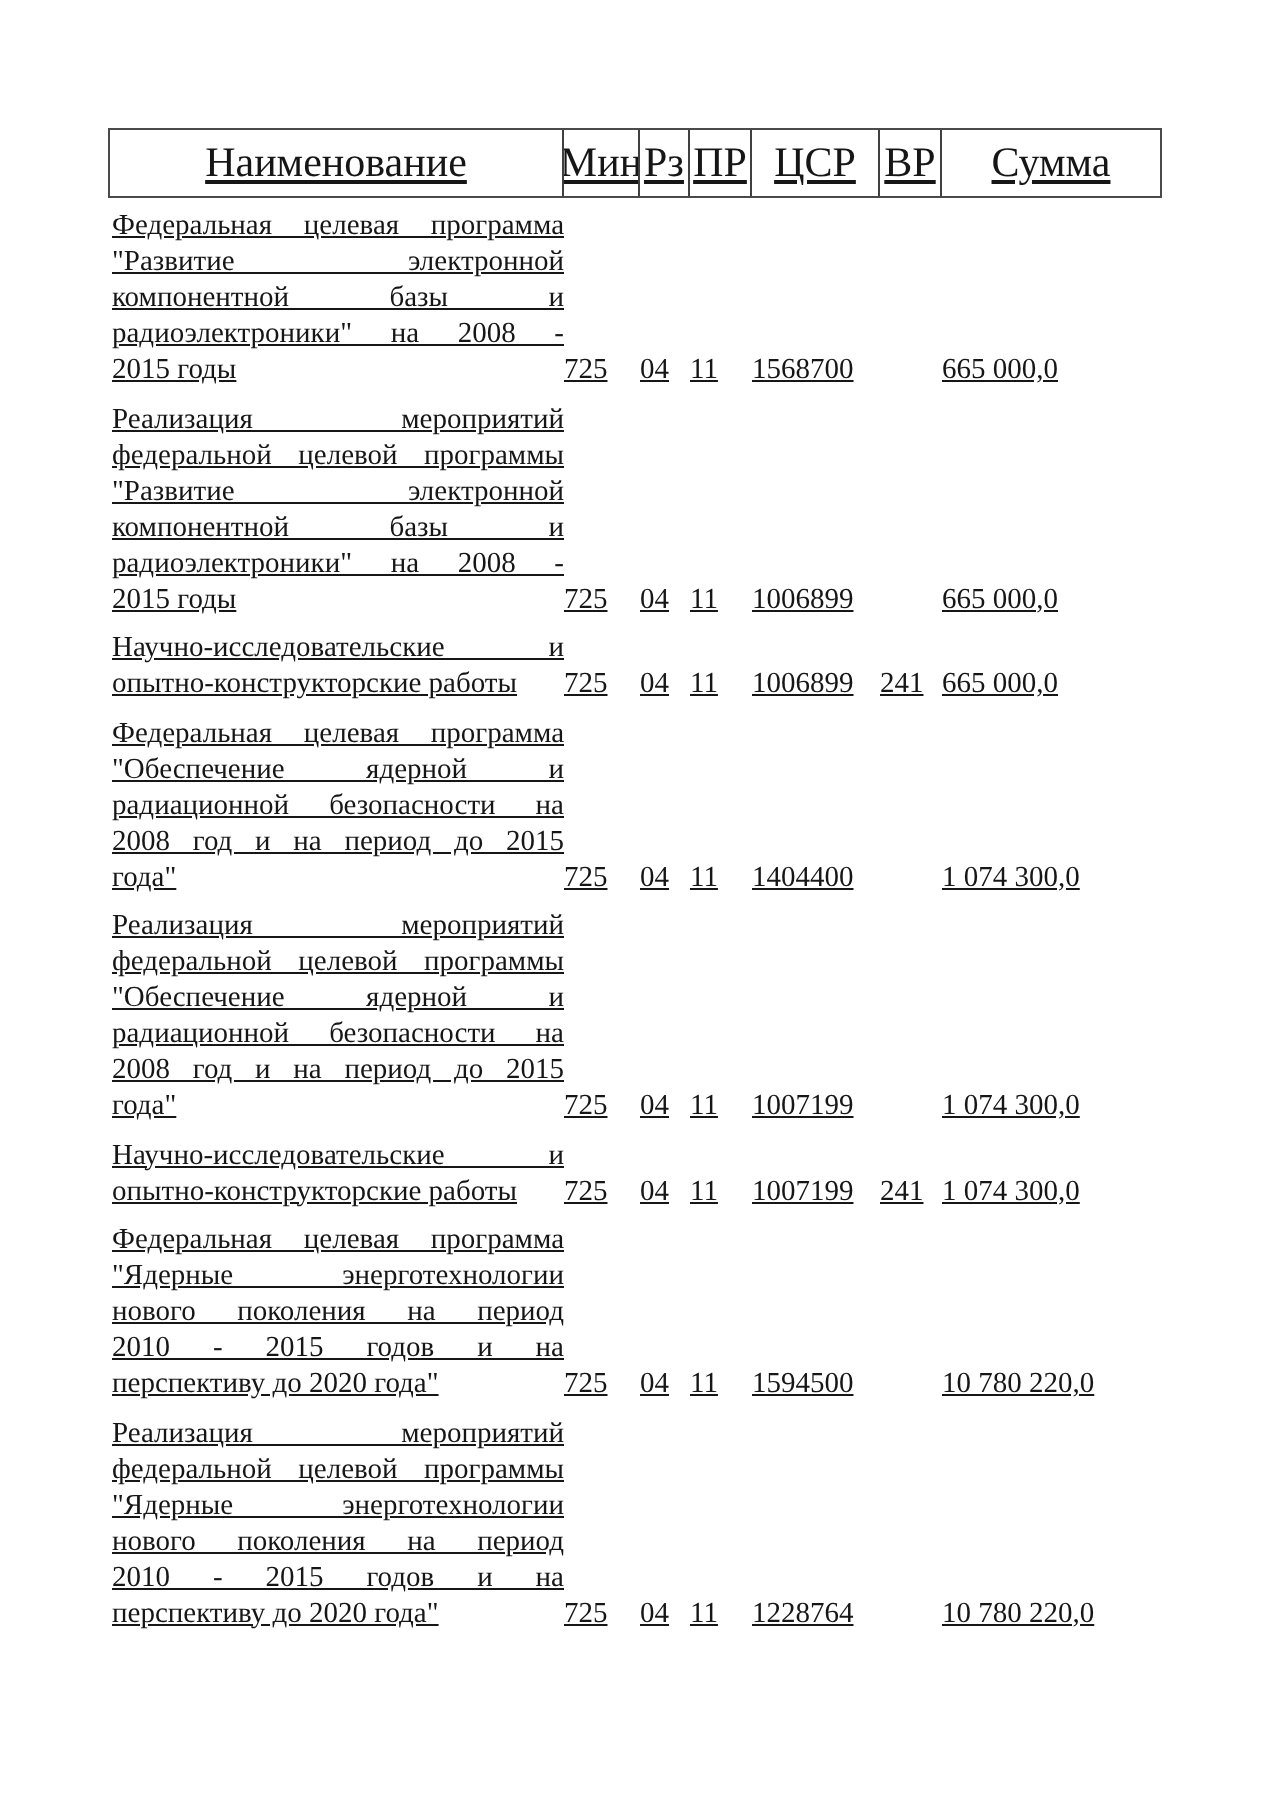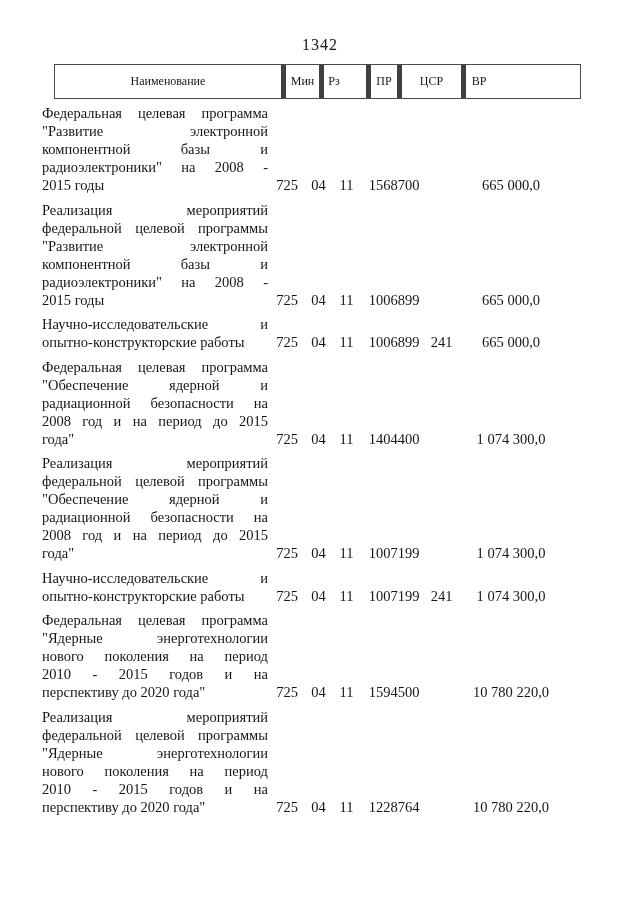--- a/index.html
+++ b/index.html
@@ -33,79 +33,81 @@
     height: 33px;
     border: 1px solid #4a4a4a;
     display: flex;
     align-items: stretch;
   }
   .th {
     box-sizing: border-box;
     display: flex;
     align-items: center;
     justify-content: center;
-    font-size: 12px;
+    font-size: 21px;
     white-space: nowrap;
     overflow: hidden;
-  }
-  .th + .th { border-left: 5px solid #404040; }
+    text-decoration: underline;
+  }
+  .th + .th { border-left: 1px solid #404040; }
   .w-name { width: 226px; }
   .w-min  { width: 38px; }
   .w-rz   { width: 25px; }
-  .w-pr   { width: 31px; margin-left: 22px; }
+  .w-pr   { width: 31px; }
   .w-csr  { width: 64px; }
   .w-vr   { width: 31px; text-align: center; }
   .w-sum  { width: 110px; }
   .tbody {
     position: absolute;
-    left: 42px;
+    left: 56px;
     top: 104px;
     width: 525px;
+    text-decoration: underline;
   }
   .row {
     display: flex;
     align-items: flex-end;
     margin-bottom: 6.5px;
   }
   .cell {
     flex: 0 0 auto;
     box-sizing: border-box;
     font-size: 14.5px;
     line-height: 18px;
     white-space: nowrap;
   }
   .c-name { width: 226px; white-space: normal; }
   .nline {
     line-height: 18px;
     text-align: justify;
     text-align-last: justify;
   }
   .nline.last { text-align-last: left; }
-  .c-min, .c-rz, .c-pr, .c-csr, .c-vr { text-align: center; }
+  .c-min, .c-rz, .c-pr, .c-csr, .c-vr { }
   .c-min { width: 38px; }
   .c-rz  { width: 25px; }
   .c-pr  { width: 31px; }
   .c-csr { width: 64px; }
   .c-vr  { width: 31px; }
-  .c-sum { width: 110px; text-align: center; padding-right: 2px; }
+  .c-sum { width: 110px; text-align: left; padding-right: 2px; }
 </style>
 </head>
 <body>
 
 <div class="page">
 
-  <div class="pageno">1342</div>
 
   <div class="thead">
     <div class="th w-name">Наименование</div>
     <div class="th w-min">Мин</div>
     <div class="th w-rz">Рз</div>
     <div class="th w-pr">ПР</div>
     <div class="th w-csr">ЦСР</div>
     <div class="th w-vr">ВР</div>
+    <div class="th w-sum">Сумма</div>
   </div>
 
   <div class="tbody">
     <div class="row">
       <div class="cell c-name">
           <div class="nline">Федеральная целевая программа</div>
           <div class="nline">"Развитие электронной</div>
           <div class="nline">компонентной базы и</div>
           <div class="nline">радиоэлектроники" на 2008 -</div>
           <div class="nline last">2015 годы</div>

